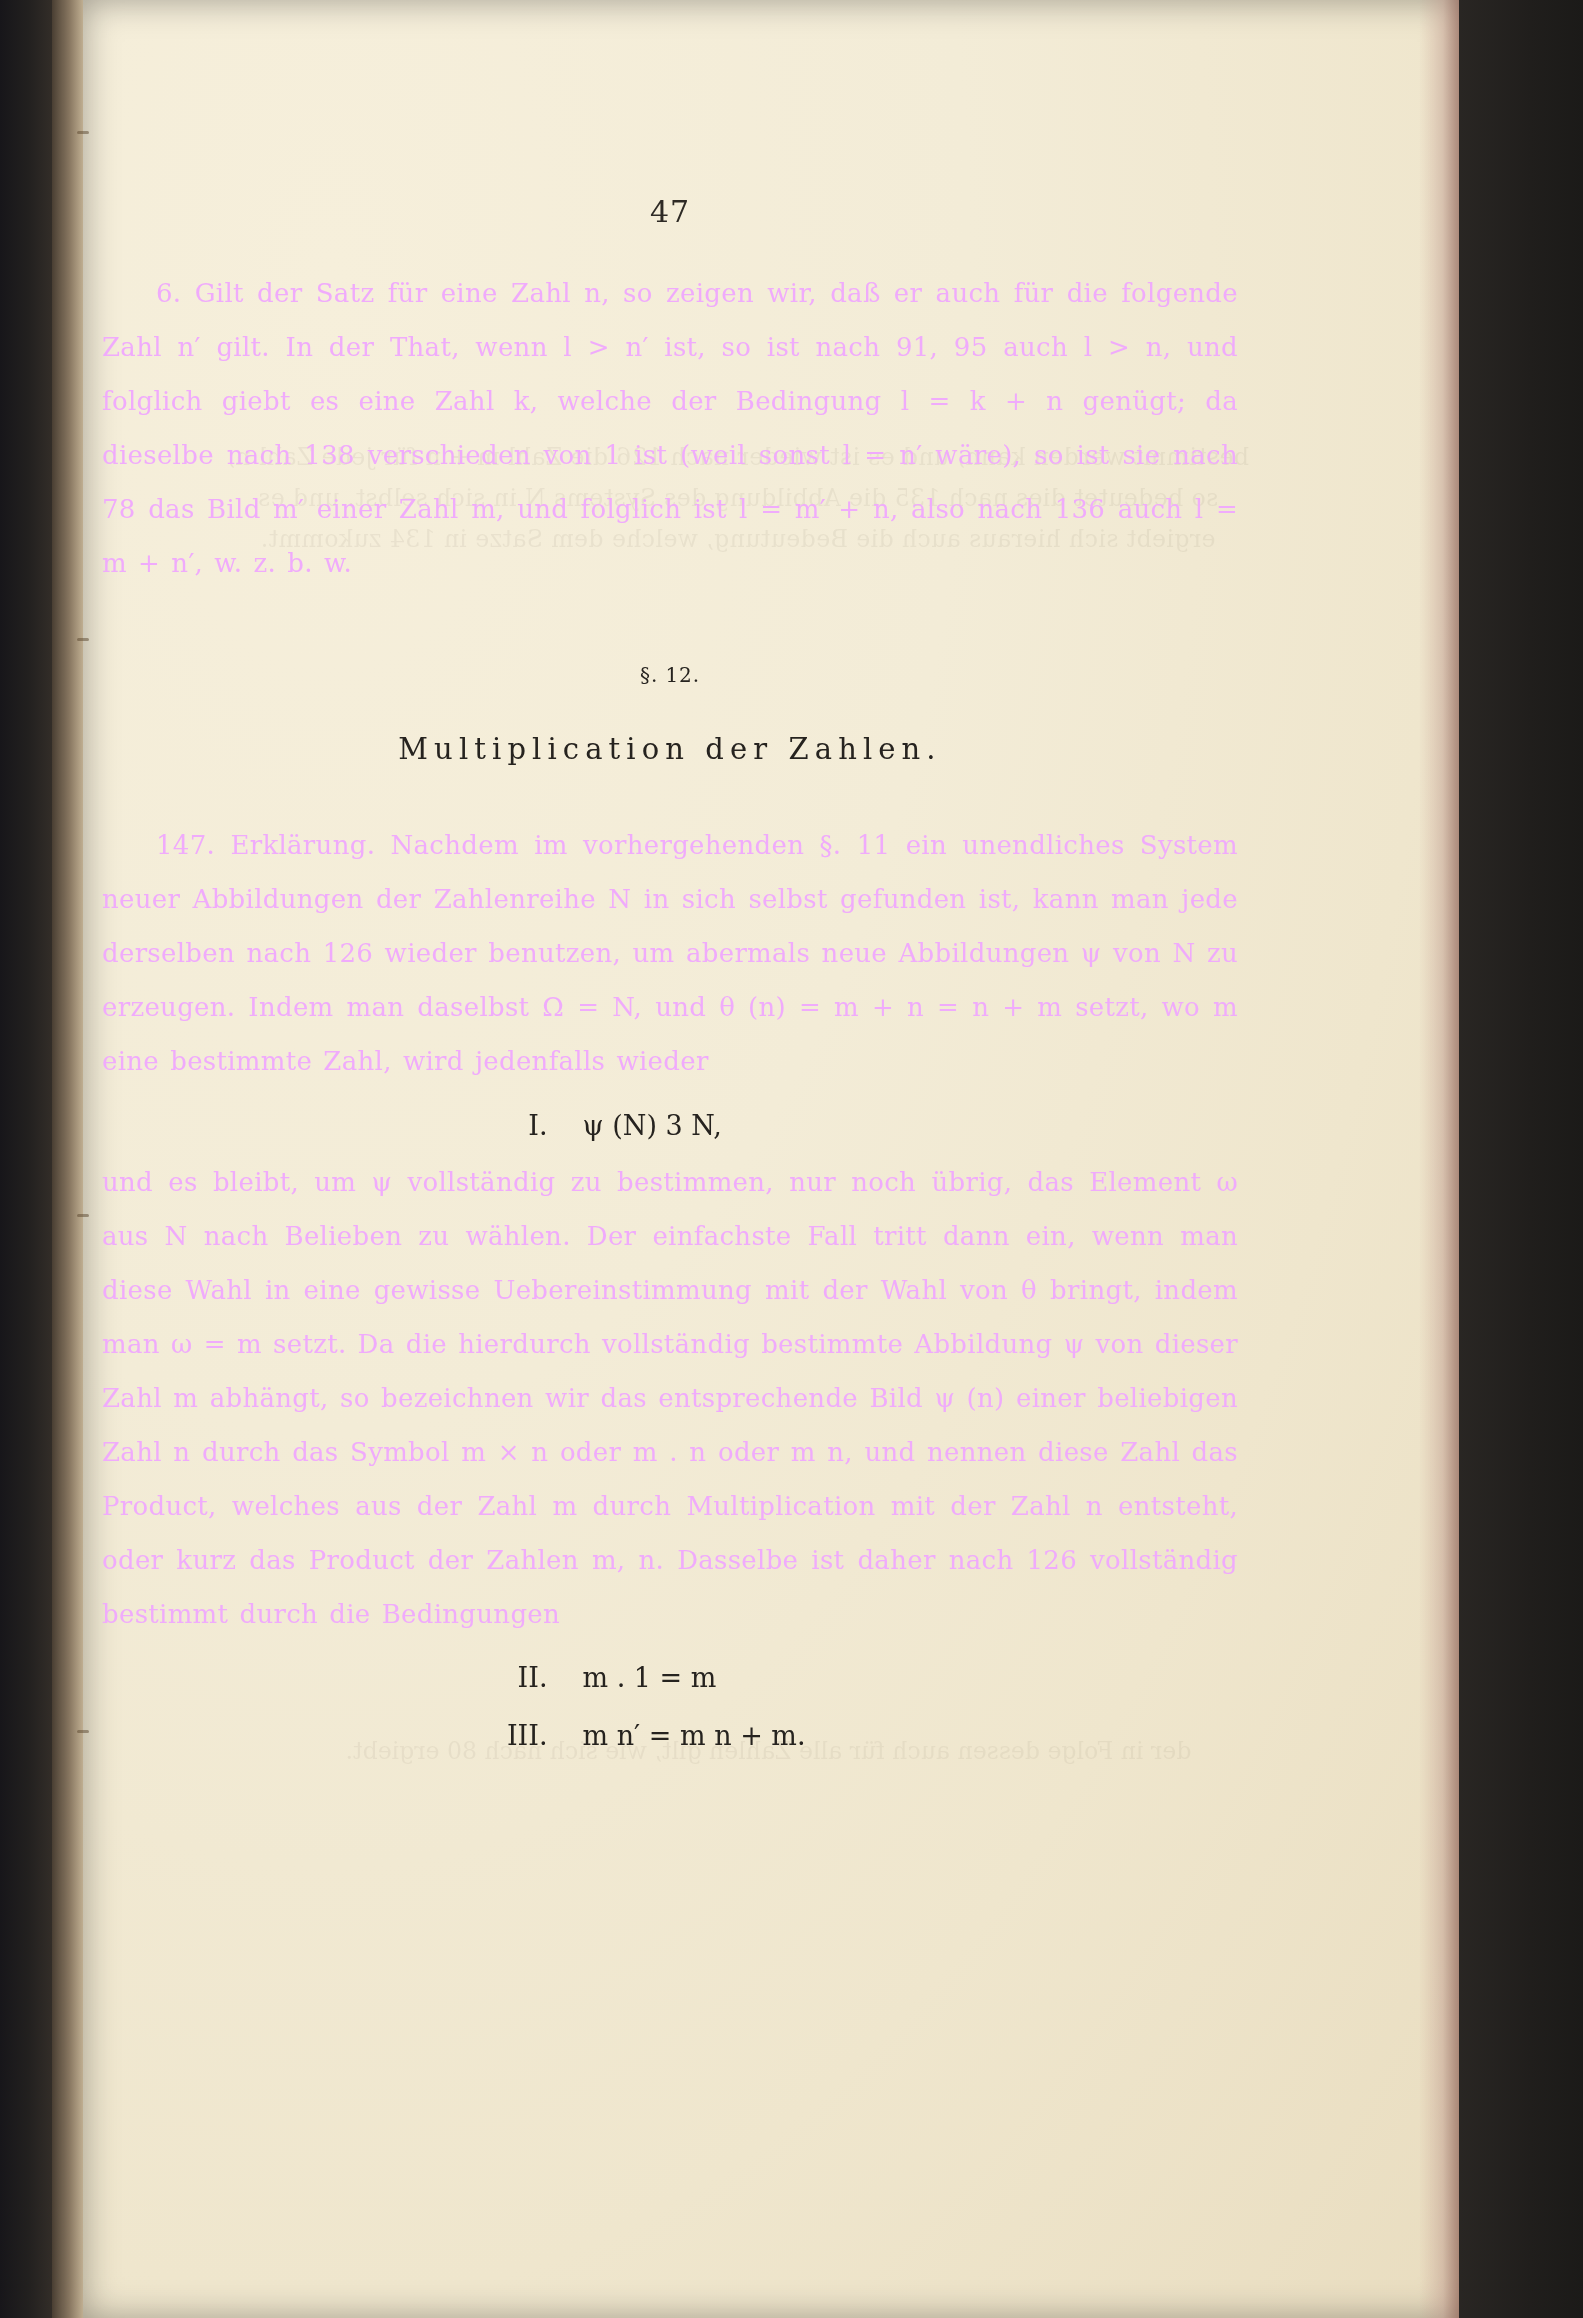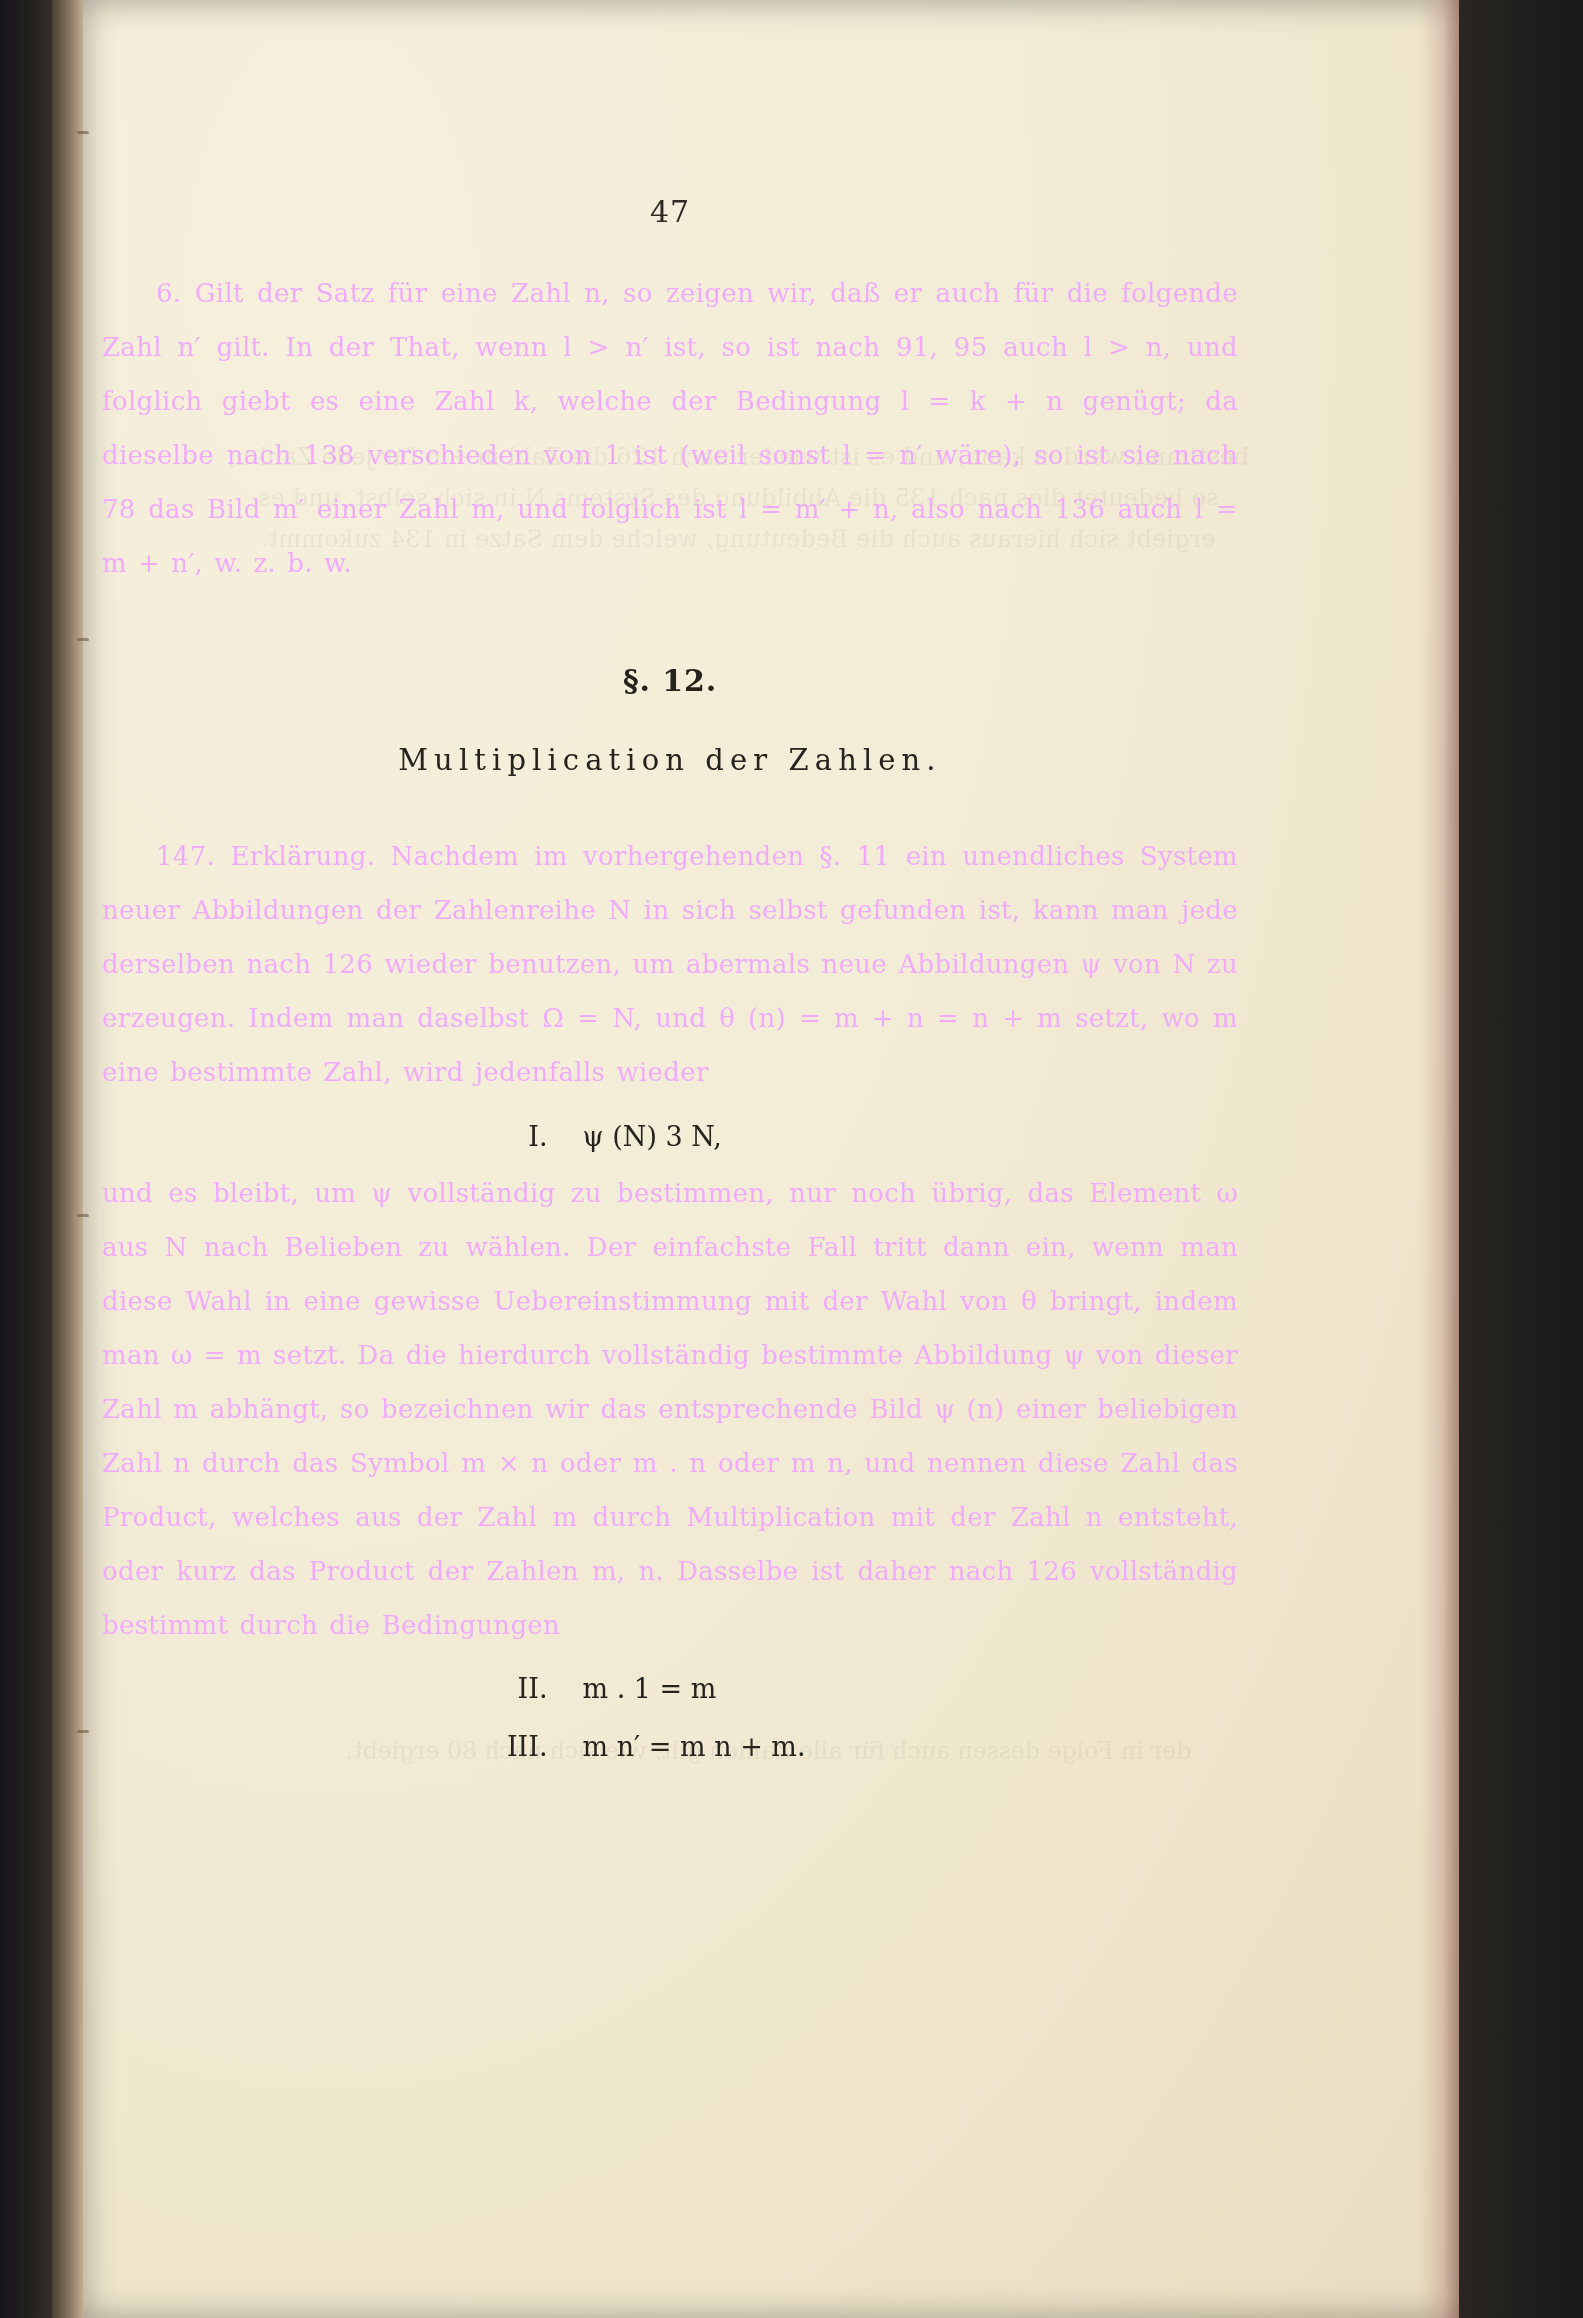--- a/index.html
+++ b/index.html
@@ -130,25 +130,24 @@
     letter-spacing: 0.3px;
     word-spacing: 2.6px;
   }
   p.first {
     margin-top: 37px;
   }
   .indent { display: inline-block; width: 54px; }
 
   .secnum {
     text-align: center;
-    font-size: 30px;
+    font-size: 20px;
     margin-top: 73px;
     color: #26231f;
     letter-spacing: 0.9px;
-    font-weight: bold;
   }
   .sectitle {
     text-align: center;
     font-size: 29px;
     margin-top: 45px;
     color: #26231f;
     letter-spacing: 6.1px;
   }
   p.para2 { margin-top: 52px; }
 

